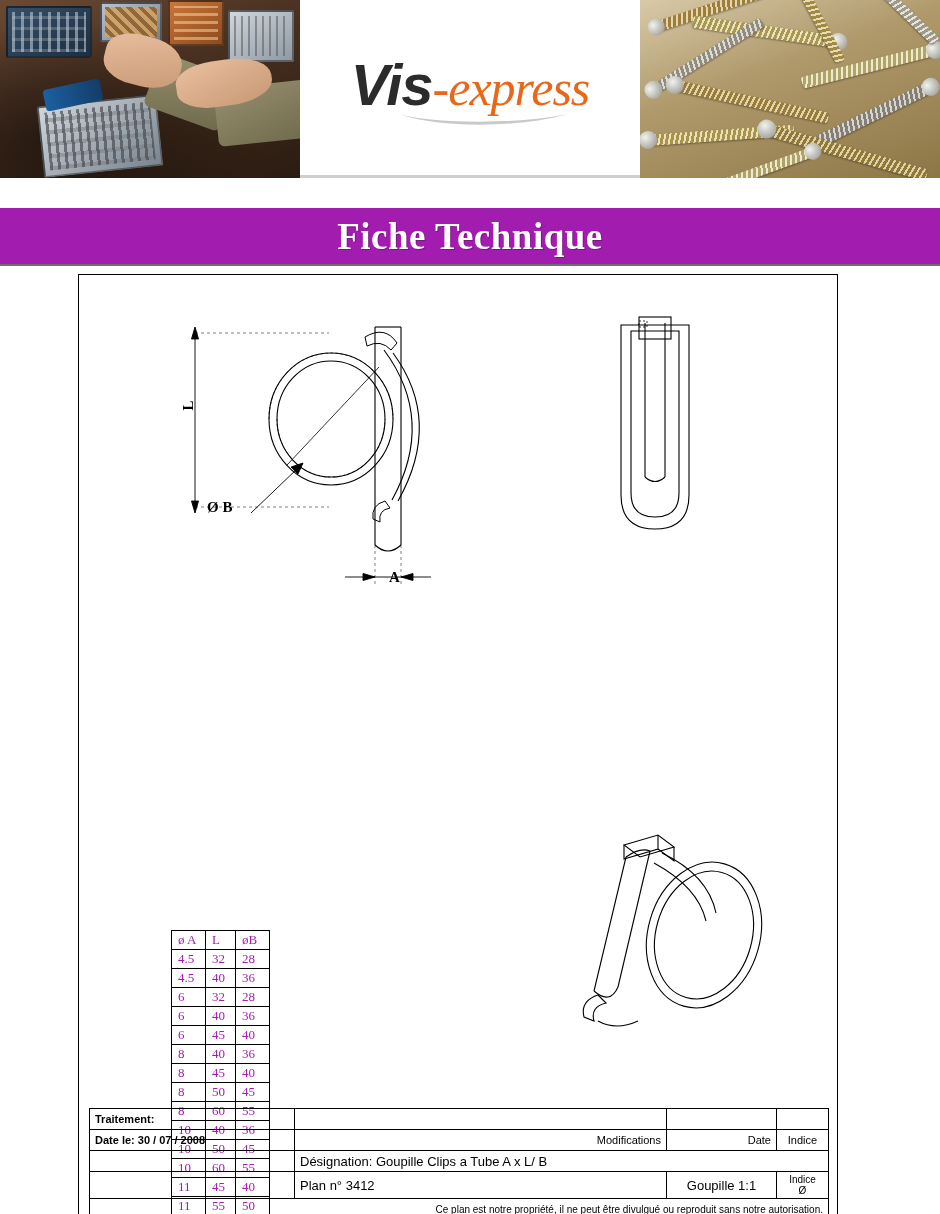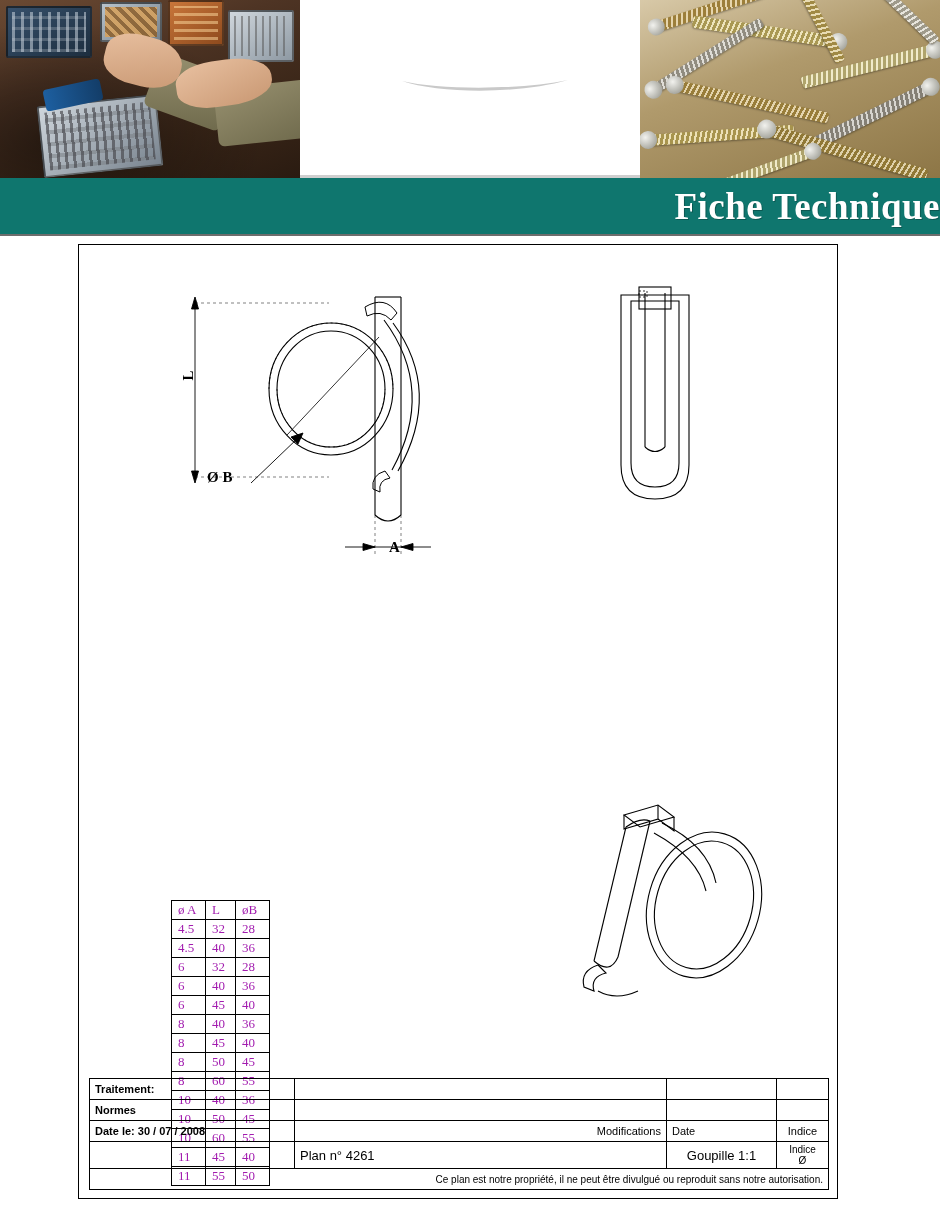--- a/index.html
+++ b/index.html
@@ -156,22 +156,22 @@
   }
   .header-rule {
     position: absolute; left: 300px; right: 300px; bottom: 0;
     height: 3px; background: #cfcfcf;
   }
 
   
   .title-bar {
     position: relative;
     width: 940px; height: 56px;
-    background: #0f766e;
-    display: flex; align-items: center; justify-content: flex-end;
+    background: #a21caf;
+    display: flex; align-items: center; justify-content: center; margin-top: 30px;
   }
   .title-bar .title {
     font-family: "Liberation Serif", serif;
     font-weight: bold;
     font-size: 37px;
     color: #ffffff;
     letter-spacing: .5px;
     text-shadow: 1px 1px 0 rgba(0,0,0,.25);
   }
 
@@ -237,21 +237,21 @@
     color: #000;
   }
   .title-block td {
     border: 1px solid #000;
     padding: 2px 5px;
     height: 21px;
     vertical-align: middle;
   }
   .tb-label { font-weight: bold; width: 205px; }
   .tb-mid { }
-  .tb-date-col { width: 60px; text-align: left; }
+  .tb-date-col { width: 60px; text-align: right; }
   .tb-ind-col { width: 52px; text-align: center; }
   .tb-center { text-align: right; }
   .tb-desig { font-size: 13px; padding-left: 10px; }
   .tb-plan { font-size: 13px; padding-left: 10px; }
   .tb-echelle { text-align: center; font-size: 13px; width: 110px; }
   .tb-indice-small { text-align: center; font-size: 10px; width: 52px; line-height: 11px; }
   .tb-footnote {
     text-align: right;
     font-size: 10px;
     height: 18px;
@@ -318,20 +318,23 @@
       <div class="screw" style="left:210px; top:2px;   width:100px; height:10px; transform:rotate(44deg);  background:#cbc5b2;">
           <i></i>
         </div>
       <div class="screw" style="left:60px;  top:166px; width:120px; height:10px; transform:rotate(-20deg); background:#ded089;">
           <i></i>
           <b style="right:-5px;top:-4px;width:17px;height:17px;"></b>
         </div>
     </div>
 
     <div class="logo-area">
+      <div class="logo-text">
+        <span class="logo-vis">Vis</span><span class="logo-express">-express</span>
+      </div>
       <svg class="logo-swoosh" viewBox="0 0 170 16">
         <path d="M2,3 C40,16 120,16 168,2 C120,12 40,12 2,3 Z" fill="#c9c9c9"></path>
       </svg>
     </div>
     <div class="header-rule"></div>
   </div>
 
   <div class="title-bar">
     <div class="title">Fiche Technique</div>
   </div>
@@ -511,39 +514,37 @@
               <td class="c1">55</td>
               <td class="c2">50</td>
             </tr>
         </tbody>
       </table>
 
       <table class="title-block">
         <tbody>
         <tr>
           <td class="tb-label">Traitement:</td>
-          <td class="tb-mid"></td>
-          <td class="tb-date-col"></td>
-          <td class="tb-ind-col"></td>
-        </tr>
-        <tr>
-          <td class="tb-label">Normes</td>
           <td class="tb-mid"></td>
           <td class="tb-date-col"></td>
           <td class="tb-ind-col"></td>
         </tr>
         <tr>
           <td class="tb-label">Date le: 30 / 07 / 2008</td>
           <td class="tb-center">Modifications</td>
           <td class="tb-date-col">Date</td>
           <td class="tb-ind-col">Indice</td>
         </tr>
         <tr>
           <td></td>
-          <td class="tb-plan">Plan n° 4261</td>
+          <td class="tb-desig" colspan="3">Désignation: Goupille Clips a Tube  A x L/ B</td>
+        </tr>
+        <tr>
+          <td></td>
+          <td class="tb-plan">Plan n° 3412</td>
           <td class="tb-echelle">Goupille 1:1</td>
           <td class="tb-indice-small">
             <div>Indice</div>
             <div>Ø</div>
           </td>
         </tr>
         <tr>
           <td class="tb-footnote" colspan="4">Ce plan est notre propriété, il ne peut être divulgué ou reproduit sans notre autorisation.</td>
         </tr>
       </tbody>

